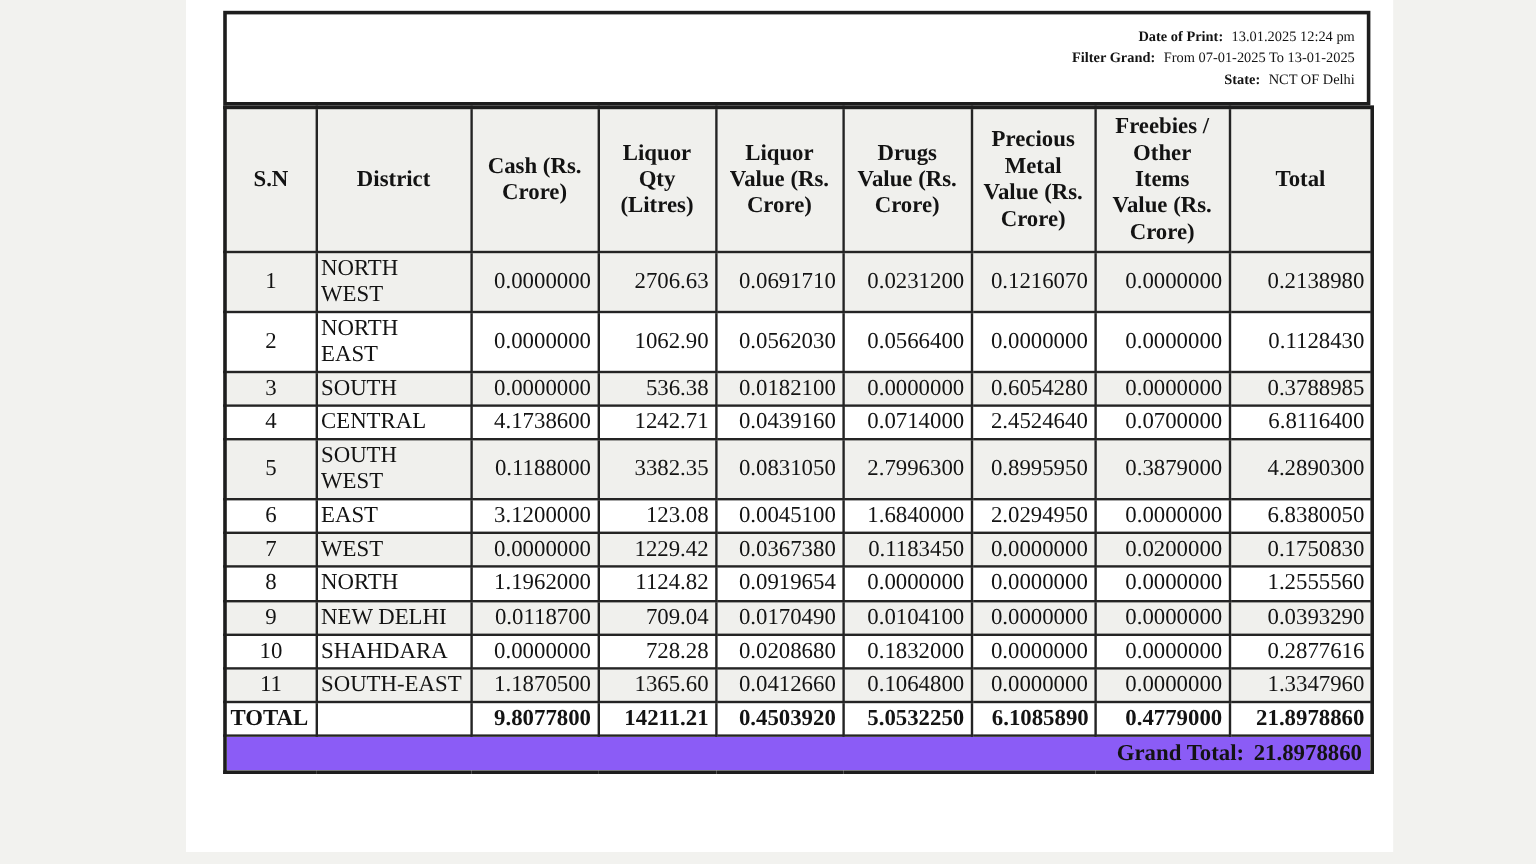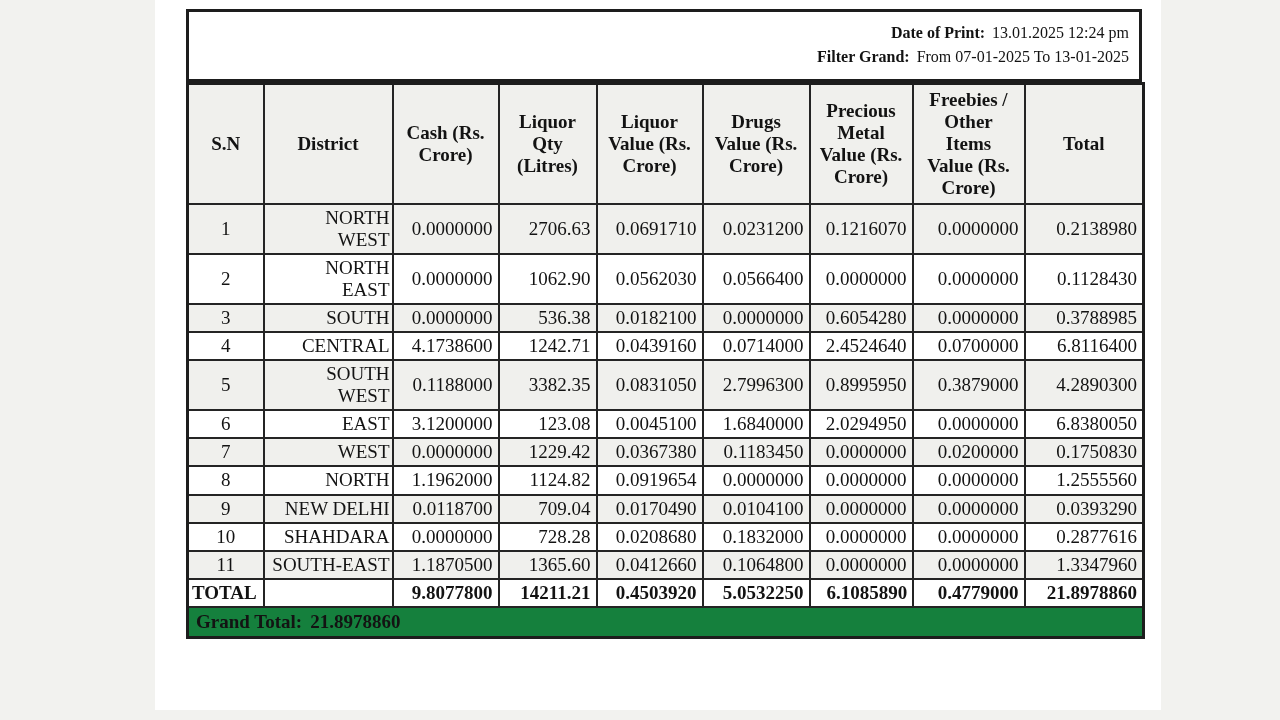--- a/index.html
+++ b/index.html
@@ -19,21 +19,21 @@
     position: absolute;
     left: 31px; top: 9px;
     width: 956px;
   }
   
   .info-box {
     border: 3px solid #1d1d1d;
     background: #ffffff;
     padding: 9px 10px 10px 10px;
     text-align: right;
-    font-size: 16px;
+    font-size: 12px;
     line-height: 1.5;
   }
   .info-line .lbl { font-weight: bold; margin-right: 7px; }
   
   table {
     border-collapse: collapse;
     table-layout: fixed;
     width: 956px;
     border: 3px solid #1d1d1d;
     font-size: 19px;
@@ -48,44 +48,47 @@
   thead th {
     background: #f0f0ed;
     font-weight: bold;
     text-align: center;
     white-space: pre-line;
     padding: 4px 3px;
   }
   tbody tr.data-row:nth-child(odd) td { background: #f0f0ed; }
   tbody tr.data-row:nth-child(even) td { background: #ffffff; }
   td.sn { text-align: center; }
-  td.district { text-align: right; white-space: pre-line; padding: 2px 2px 2px 3px; }
+  td.district { text-align: left; white-space: pre-line; padding: 2px 2px 2px 3px; }
   td.num { text-align: right; }
   tr.total-row td { background: #ffffff; font-weight: bold; padding-left: 16px; }
   tr.total-row td.total-label { text-align: left; padding-left: 3px; }
   tr.grand-row td {
-    background: #15803d;
-    text-align: left;
+    background: #8b5cf6;
+    text-align: right;
     font-weight: bold;
     padding: 3px 7px;
   }
   tr.grand-row .lbl { margin-right: 8px; }
 </style>
 </head>
 <body>
 
 <div class="page">
   <div class="report">
 
     <div class="info-box">
       <div class="info-line">
         <span class="lbl">Date of Print:</span><span>13.01.2025 12:24 pm</span>
       </div>
       <div class="info-line">
         <span class="lbl">Filter Grand:</span><span>From 07-01-2025 To 13-01-2025</span>
+      </div>
+      <div class="info-line">
+        <span class="lbl">State:</span><span>NCT OF Delhi</span>
       </div>
     </div>
 
     <table>
       <colgroup id="cols">
           <col style="width: 76px;">
           <col style="width: 129px;">
           <col style="width: 106px;">
           <col style="width: 98px;">
           <col style="width: 106px;">

